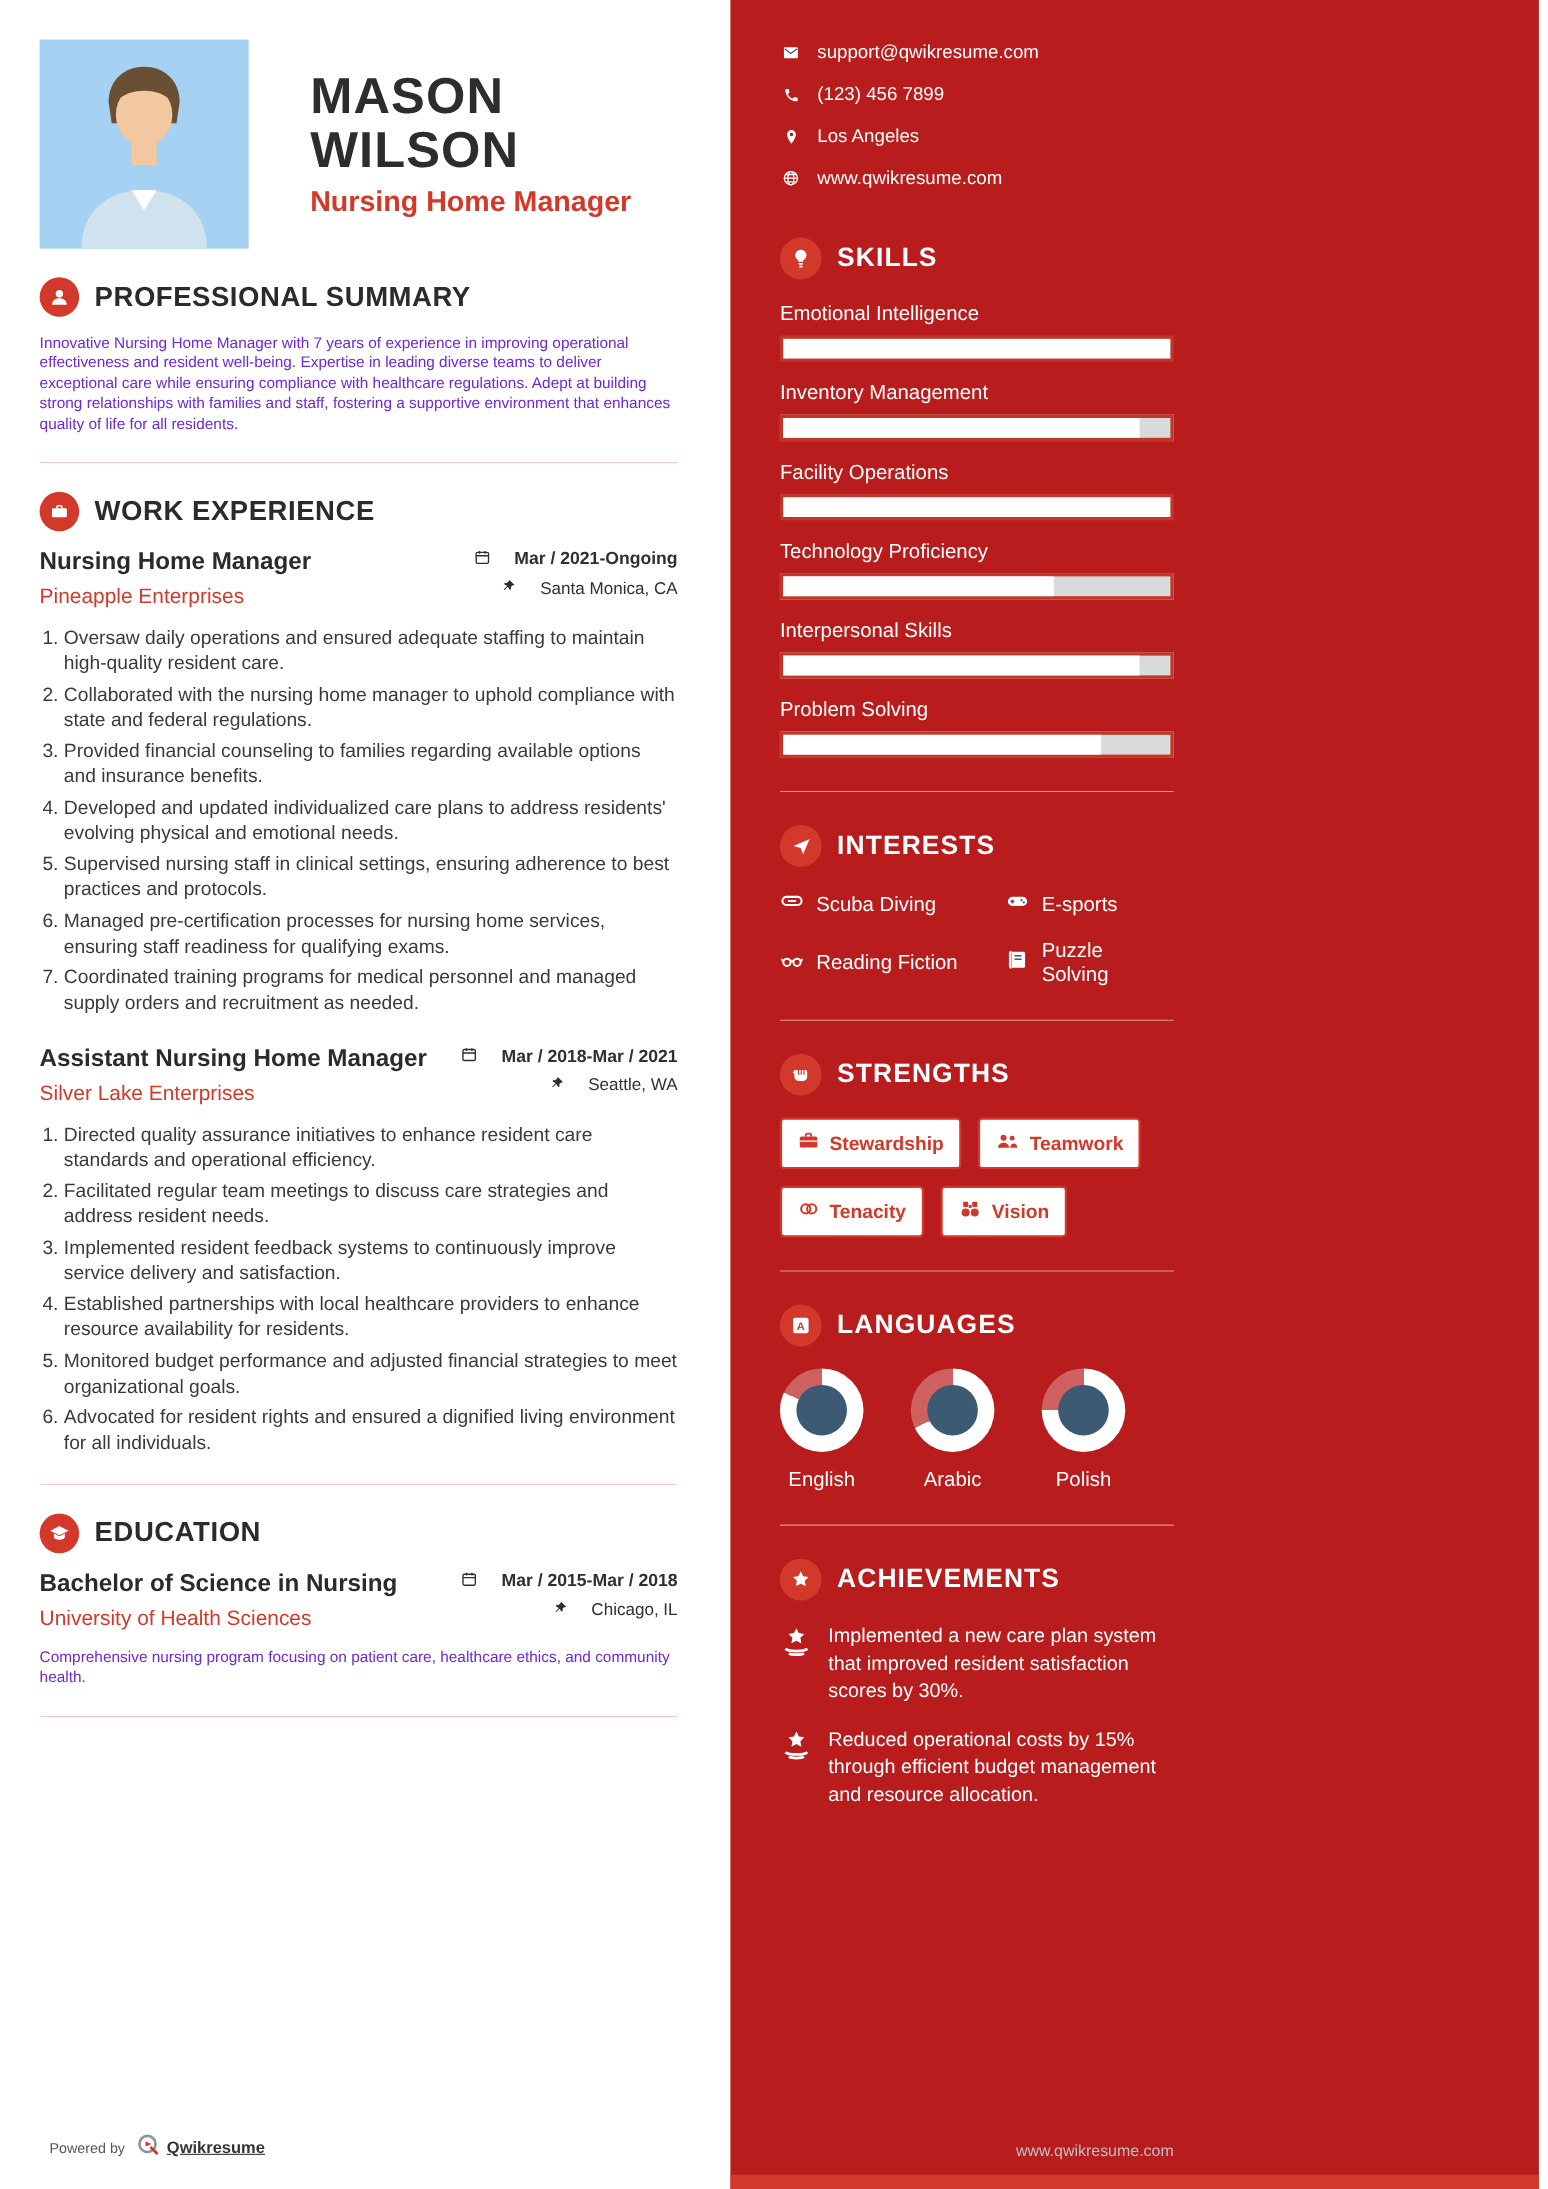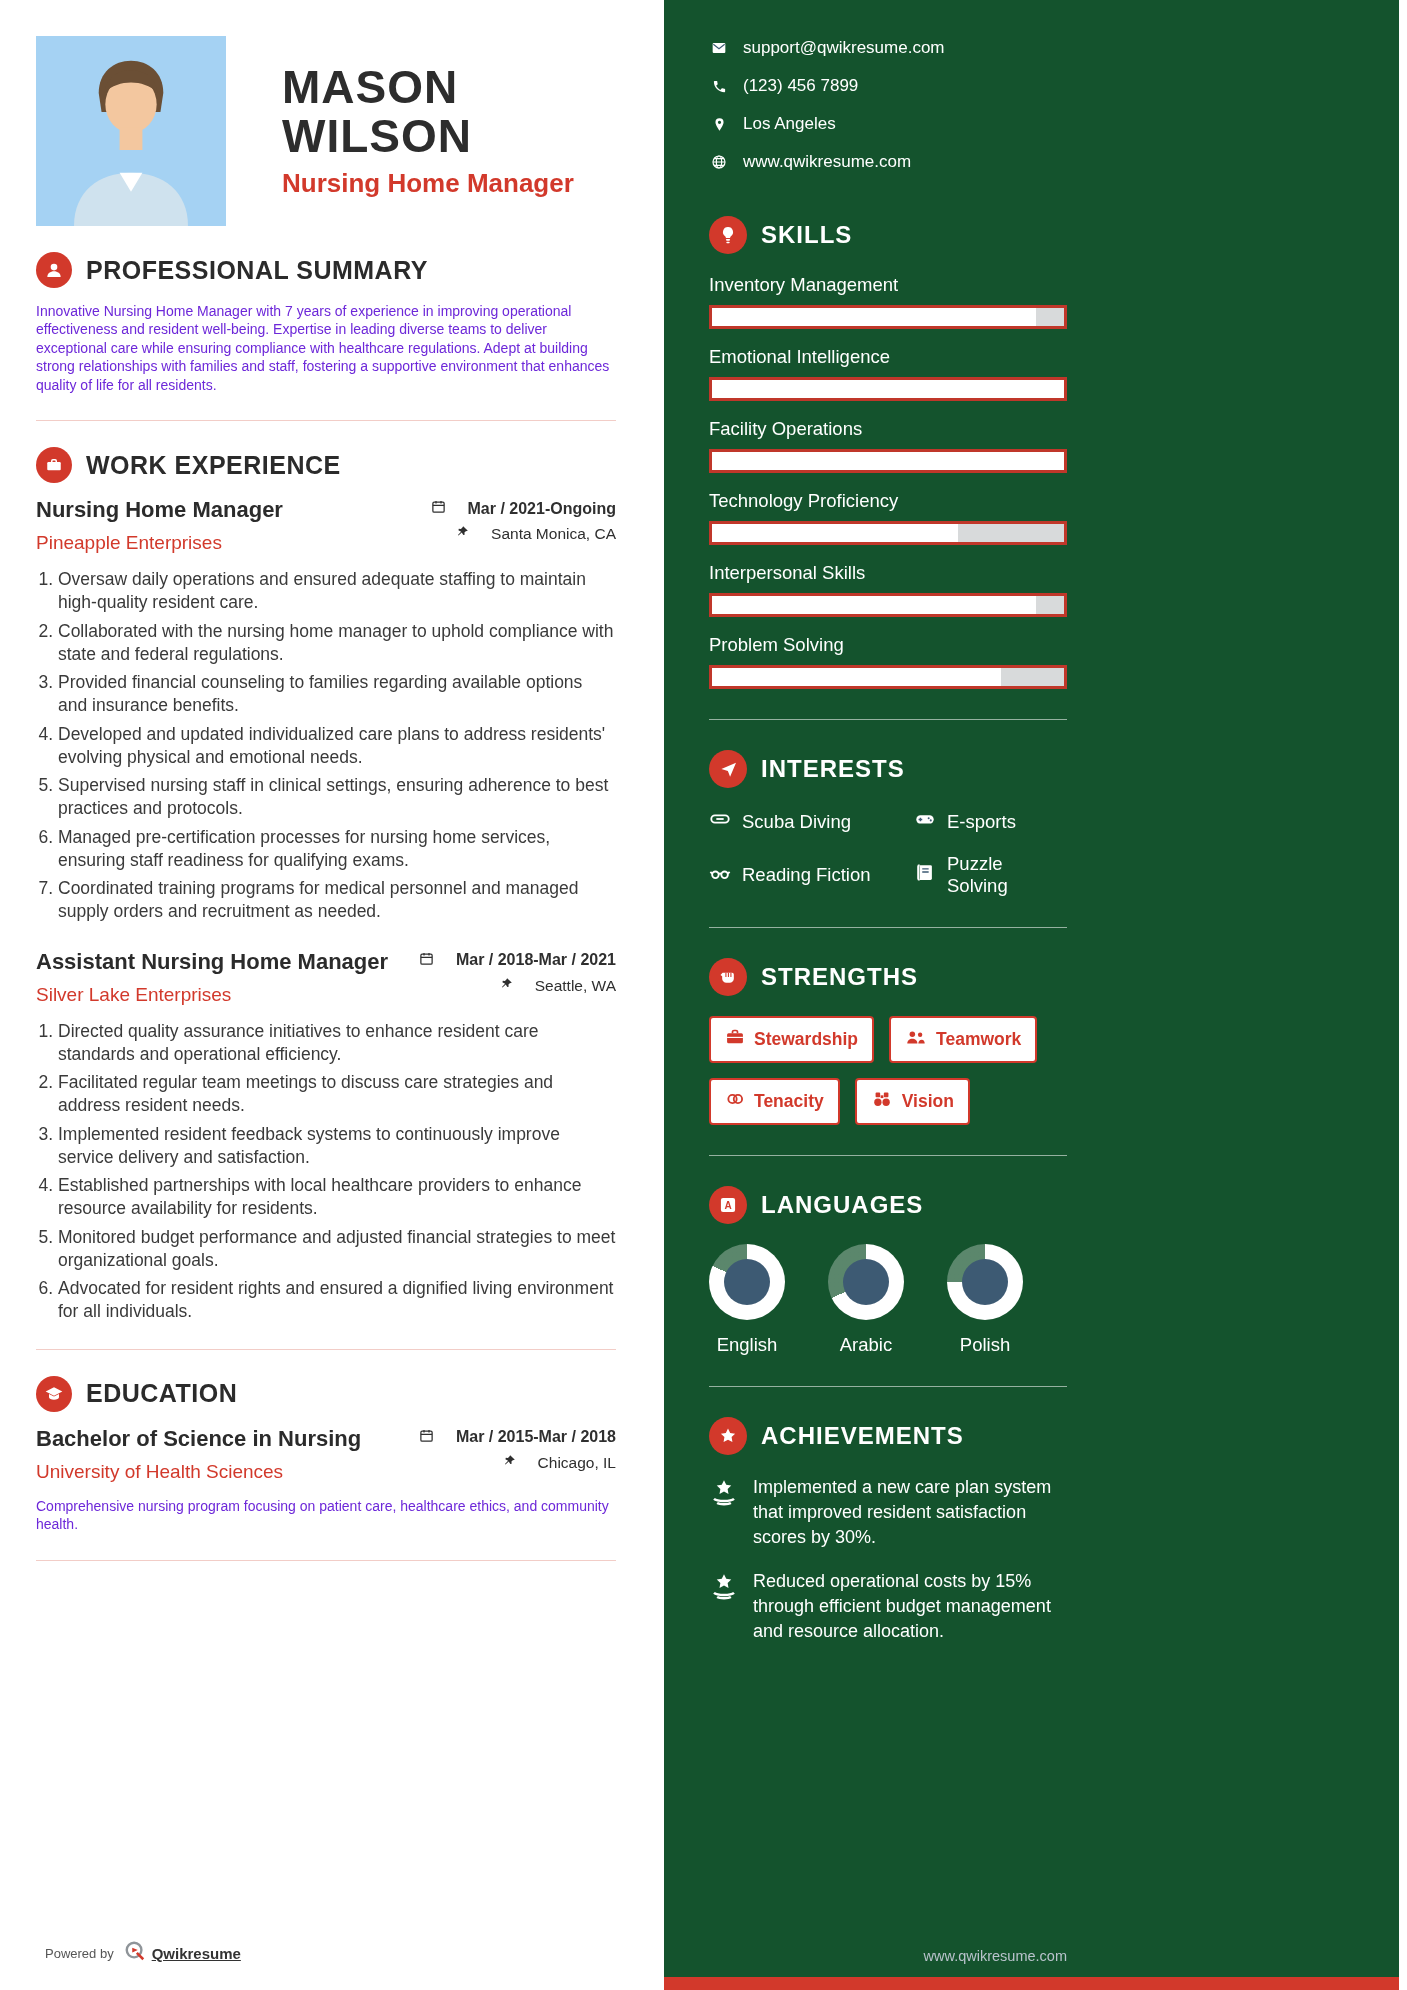--- a/index.html
+++ b/index.html
@@ -32,21 +32,21 @@
   ol.bullets li { font-size:17.5px; line-height:1.3; color:#3a3a3a; margin-bottom:6px; }
 
   .edu-desc { margin-top:10px; }
 
   .left-footer { position:absolute; bottom:24px; left:45px; display:flex; align-items:center; gap:10px; }
   .powered { font-size:13px; color:#555; }
   .brand-wrap { display:flex; align-items:center; gap:6px; }
   .brand-name { font-size:15px; font-weight:700; color:#333; text-decoration:underline; }
 
   
-  .right { position:relative; width:735px; background:#14532d; color:#fff; padding:38px 0 0 45px; overflow:hidden; }
+  .right { position:relative; width:735px; background:#b91c1c; color:#fff; padding:38px 0 0 45px; overflow:hidden; }
   .right-inner { width:358px; }
 
   .contact-row { display:flex; align-items:center; gap:14px; margin-bottom:18px; font-size:17px; }
   .contact-row .cicon { width:20px; display:flex; justify-content:center; flex:none; }
 
   .sec-head-r { display:flex; align-items:center; gap:14px; margin-bottom:20px; }
   .icon-circle-r { width:38px; height:38px; border-radius:50%; background:#d2392b; display:flex; align-items:center; justify-content:center; flex:none; }
   .sec-head-r h2 { font-size:24px; font-weight:800; color:#fff; letter-spacing:1px; }
 
   .skill { margin-bottom:17px; }
@@ -281,29 +281,29 @@
           <svg viewBox="0 0 24 24" width="20" height="20">
               <path d="M12 2.5a6 6 0 0 0-3.5 10.9c.6.5 1 1.3 1 2.1h5c0-.8.4-1.6 1-2.1A6 6 0 0 0 12 2.5z" fill="#fff"></path>
               <rect x="9.5" y="16.8" width="5" height="2" rx="1" fill="#fff"></rect>
               <rect x="10" y="20" width="4" height="1.8" rx="0.9" fill="#fff"></rect>
             </svg>
         </span>
         <h2>SKILLS</h2>
       </div>
 
       <div class="skill">
+        <div class="skill-name">Emotional Intelligence</div>
+        <div class="skill-bar">
+            <div class="skill-fill" style="width: 100%;"></div>
+          </div>
+      </div>
+      <div class="skill">
         <div class="skill-name">Inventory Management</div>
         <div class="skill-bar">
             <div class="skill-fill" style="width: 92%;"></div>
-          </div>
-      </div>
-      <div class="skill">
-        <div class="skill-name">Emotional Intelligence</div>
-        <div class="skill-bar">
-            <div class="skill-fill" style="width: 100%;"></div>
           </div>
       </div>
       <div class="skill">
         <div class="skill-name">Facility Operations</div>
         <div class="skill-bar">
             <div class="skill-fill" style="width: 100%;"></div>
           </div>
       </div>
       <div class="skill">
         <div class="skill-name">Technology Proficiency</div>

